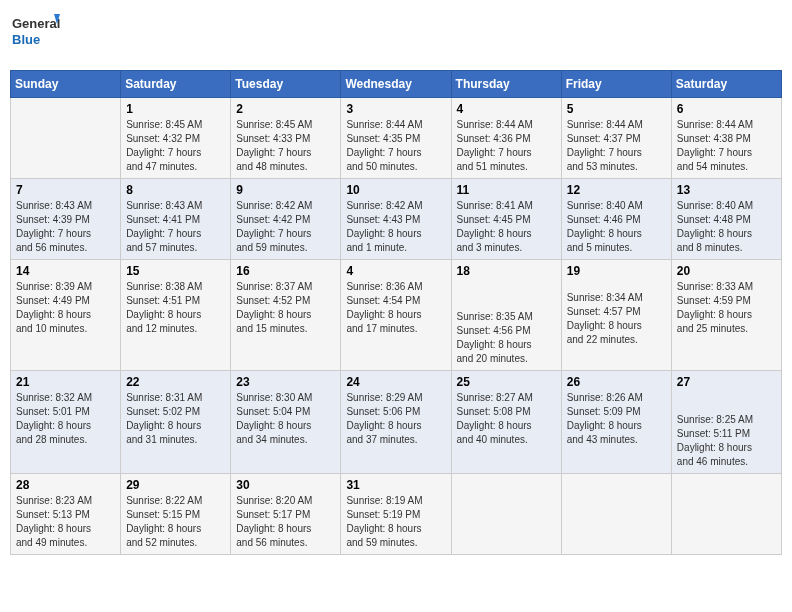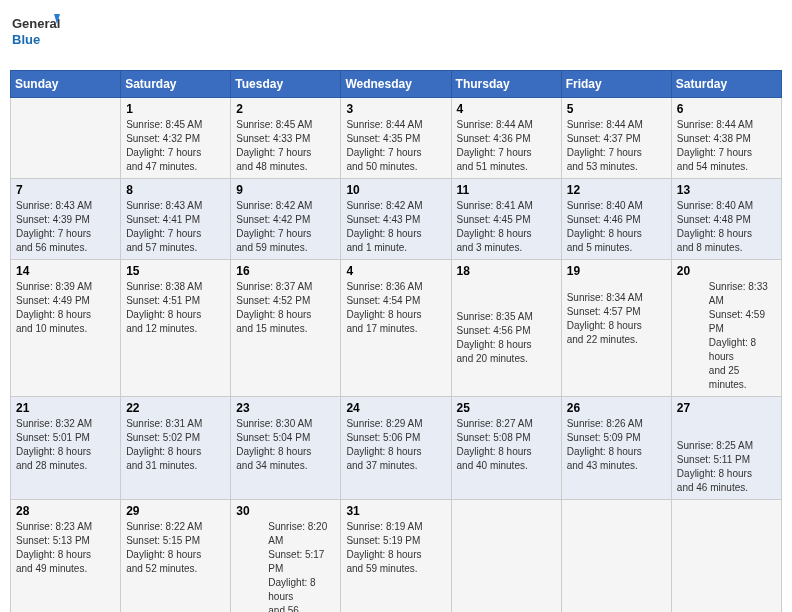--- a/index.html
+++ b/index.html
@@ -236,21 +236,21 @@
         </td>
         <td>
           <span class="day-number">19</span>
           <div class="day-info" style="white-space: pre-line; margin-top: 13px;">Sunrise: 8:34 AM
 Sunset: 4:57 PM
 Daylight: 8 hours
 and 22 minutes.</div>
         </td>
         <td>
           <span class="day-number">20</span>
-          <div class="day-info" style="white-space: pre-line; margin-left: 32px;">Sunrise: 8:33 AM
+          <div class="day-info" style="white-space: pre-line;">Sunrise: 8:33 AM
 Sunset: 4:59 PM
 Daylight: 8 hours
 and 25 minutes.</div>
         </td>
       </tr>
       <tr>
         <td>
           <span class="day-number">21</span>
           <div class="day-info" style="white-space: pre-line;">Sunrise: 8:32 AM
 Sunset: 5:01 PM
@@ -310,21 +310,21 @@
         </td>
         <td>
           <span class="day-number">29</span>
           <div class="day-info" style="white-space: pre-line;">Sunrise: 8:22 AM
 Sunset: 5:15 PM
 Daylight: 8 hours
 and 52 minutes.</div>
         </td>
         <td>
           <span class="day-number">30</span>
-          <div class="day-info" style="white-space: pre-line; margin-left: 32px;">Sunrise: 8:20 AM
+          <div class="day-info" style="white-space: pre-line;">Sunrise: 8:20 AM
 Sunset: 5:17 PM
 Daylight: 8 hours
 and 56 minutes.</div>
         </td>
         <td>
           <span class="day-number">31</span>
           <div class="day-info" style="white-space: pre-line;">Sunrise: 8:19 AM
 Sunset: 5:19 PM
 Daylight: 8 hours
 and 59 minutes.</div>

